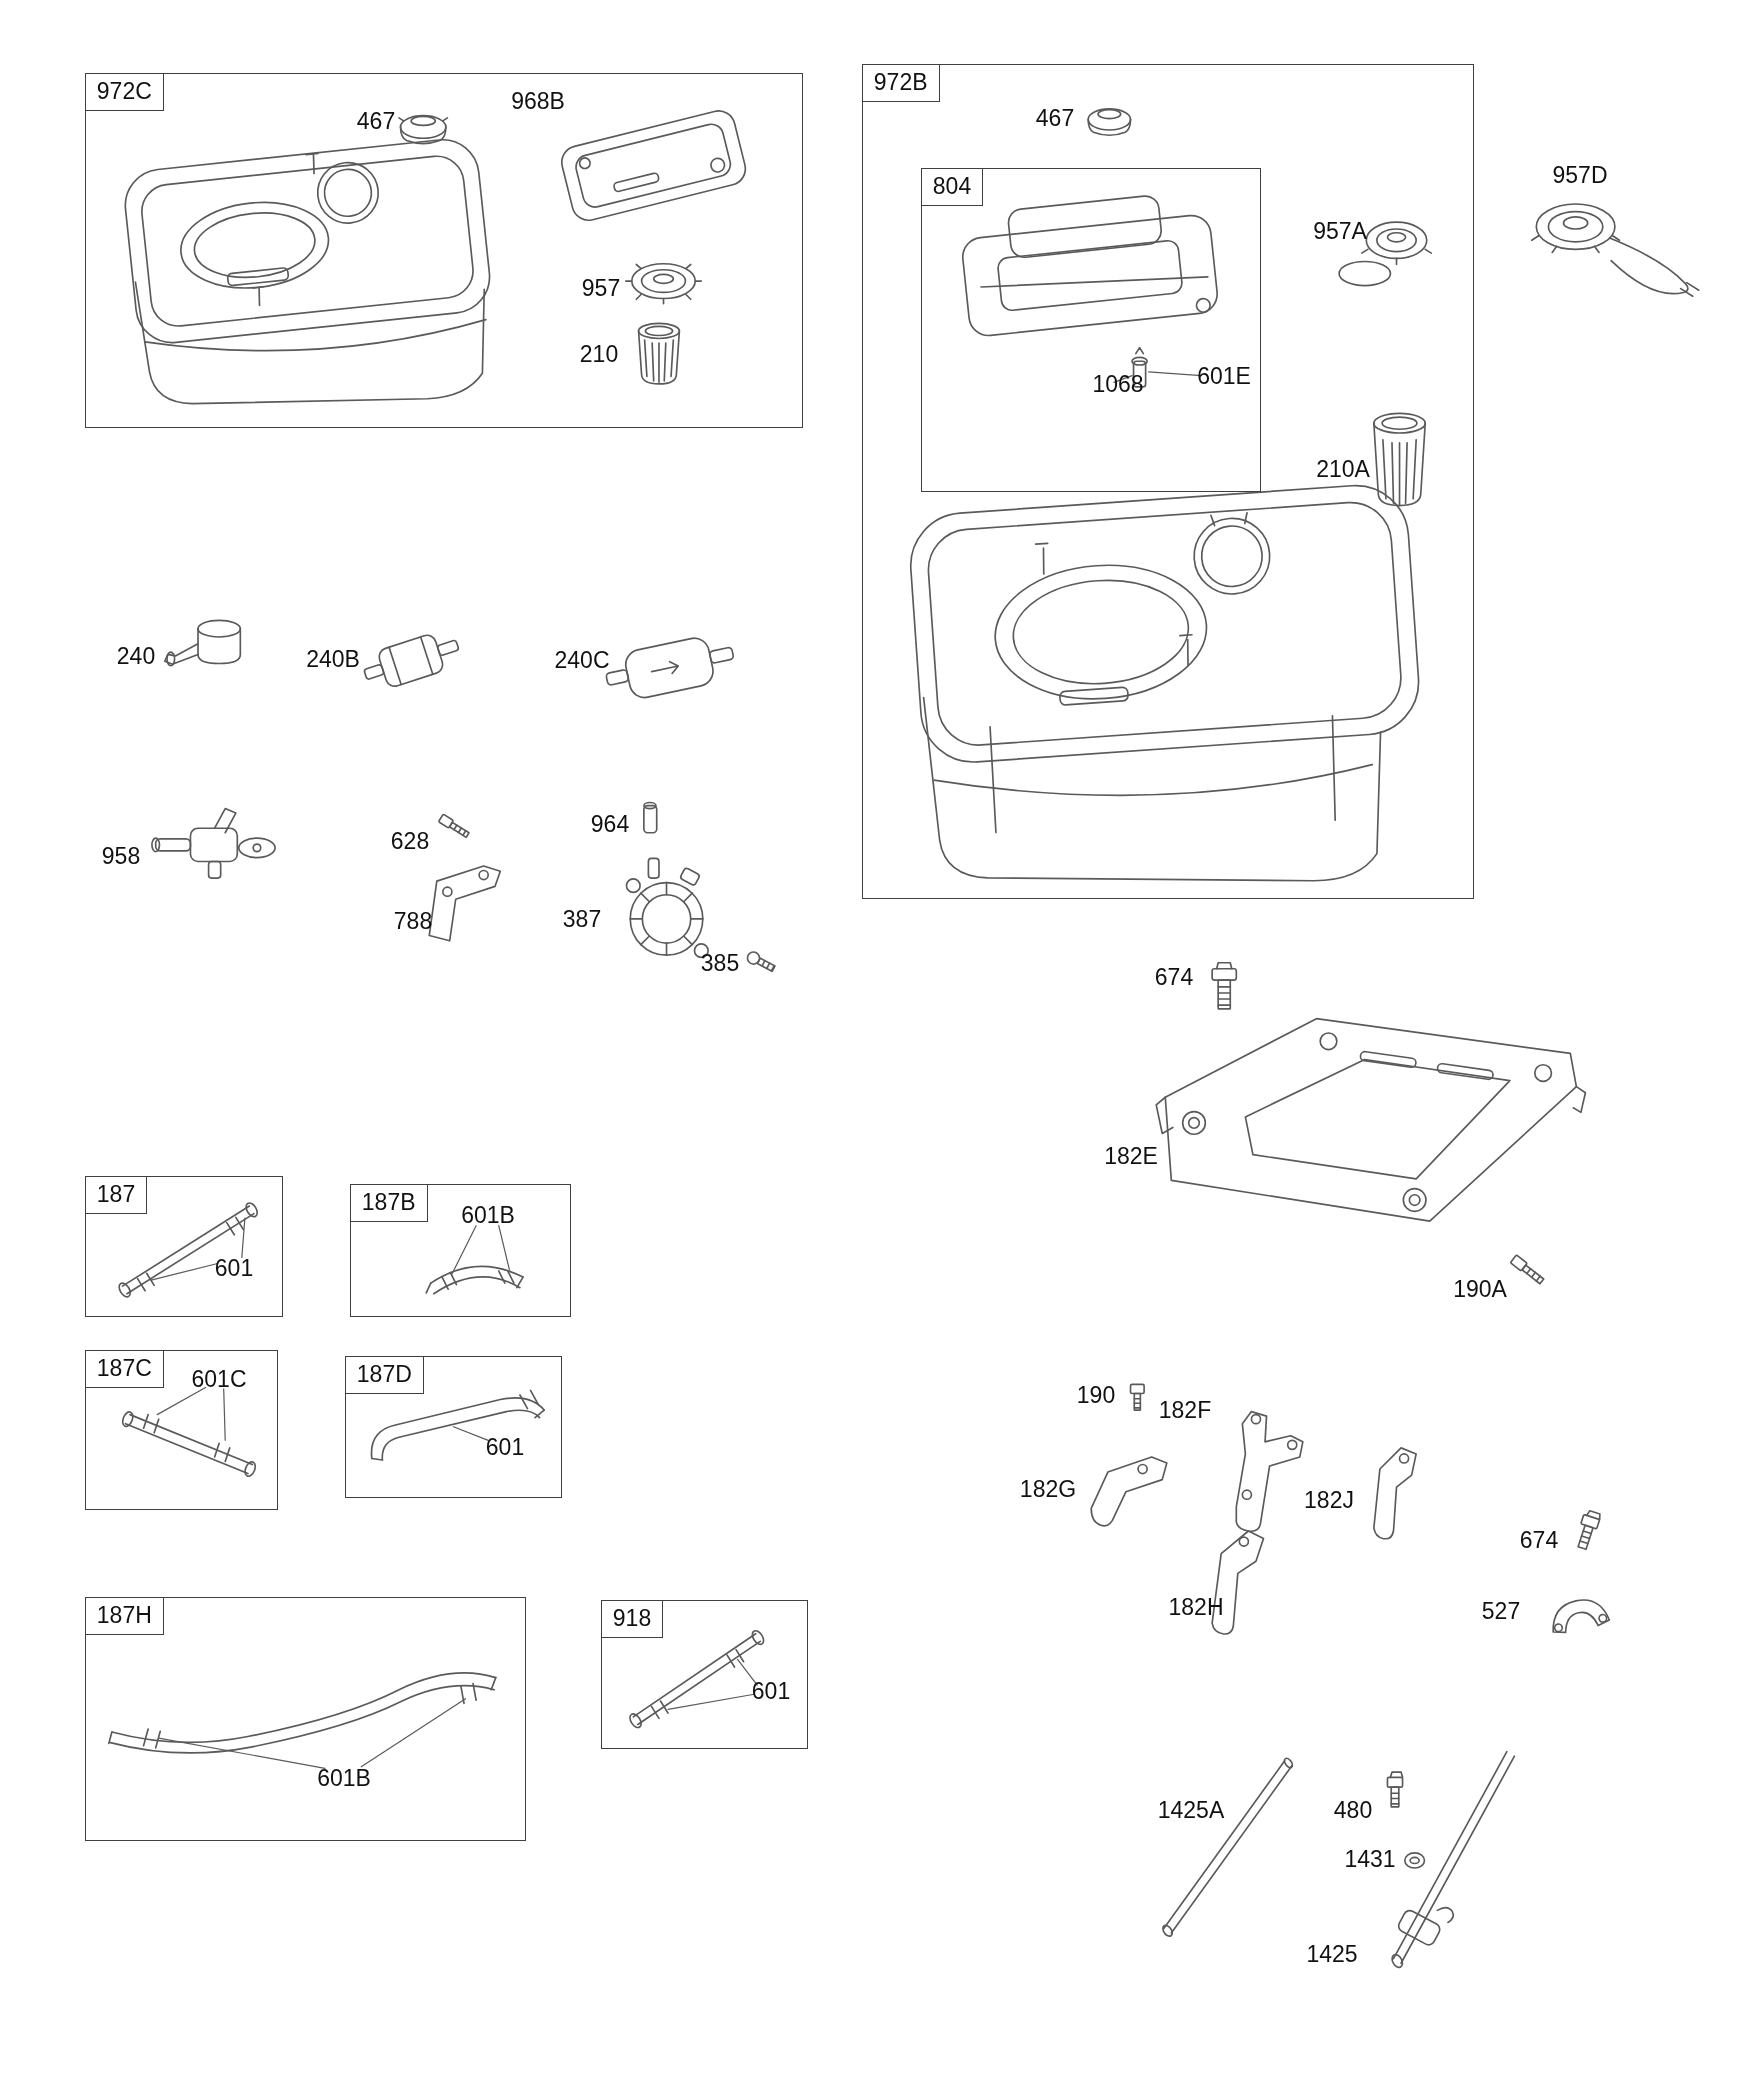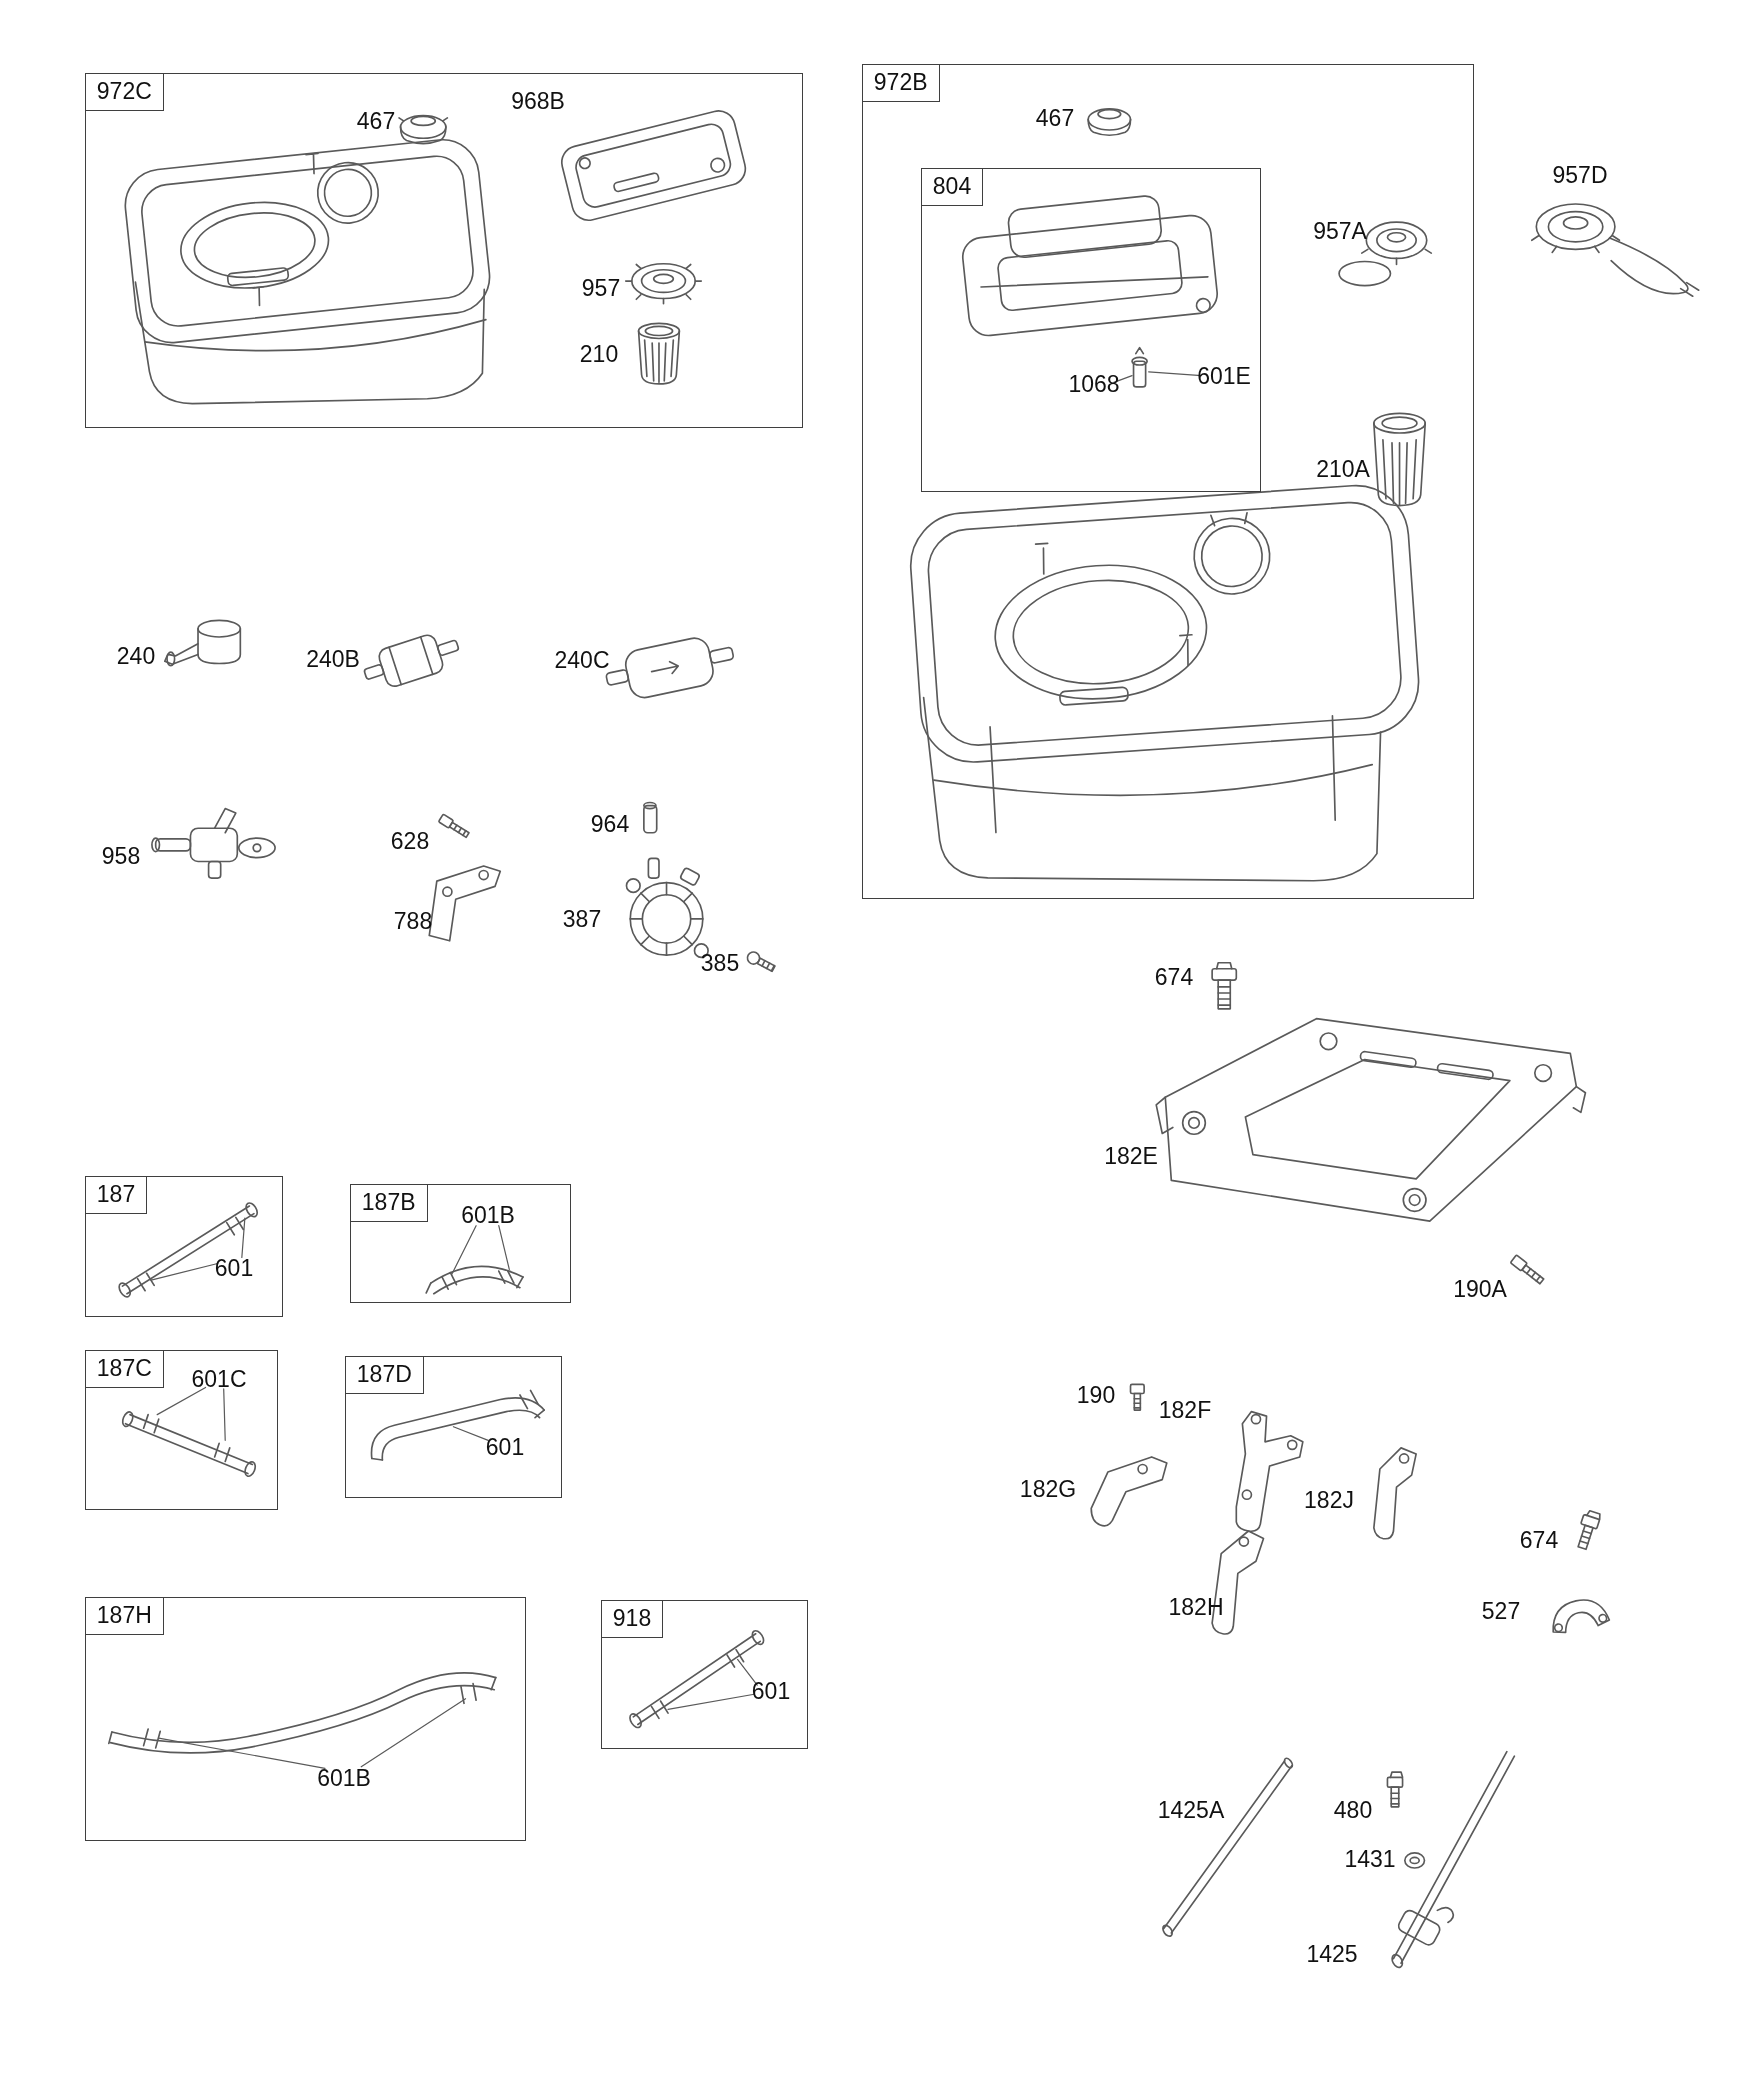--- a/index.html
+++ b/index.html
@@ -369,41 +369,41 @@
       </div>
       <div class="frame" style="left: 862px; top: 64px; width: 612px; height: 835px;">
         <div class="frame-tag">972B</div>
       </div>
       <div class="frame" style="left: 921px; top: 168px; width: 340px; height: 324px;">
         <div class="frame-tag">804</div>
       </div>
       <div class="frame" style="left: 85px; top: 1176px; width: 198px; height: 141px;">
         <div class="frame-tag">187</div>
       </div>
-      <div class="frame" style="left: 350px; top: 1184px; width: 221px; height: 119px;">
+      <div class="frame" style="left: 350px; top: 1184px; width: 221px; height: 133px;">
         <div class="frame-tag">187B</div>
       </div>
       <div class="frame" style="left: 85px; top: 1350px; width: 193px; height: 160px;">
         <div class="frame-tag">187C</div>
       </div>
       <div class="frame" style="left: 345px; top: 1356px; width: 217px; height: 142px;">
         <div class="frame-tag">187D</div>
       </div>
       <div class="frame" style="left: 85px; top: 1597px; width: 441px; height: 244px;">
         <div class="frame-tag">187H</div>
       </div>
       <div class="frame" style="left: 601px; top: 1600px; width: 207px; height: 149px;">
         <div class="frame-tag">918</div>
       </div>
       <div class="part-label" style="left: 376px; top: 121px;">467</div>
       <div class="part-label" style="left: 538px; top: 101px;">968B</div>
       <div class="part-label" style="left: 601px; top: 288px;">957</div>
       <div class="part-label" style="left: 599px; top: 354px;">210</div>
       <div class="part-label" style="left: 1055px; top: 118px;">467</div>
-      <div class="part-label" style="left: 1094px; top: 384px; text-align: center;">1068</div>
+      <div class="part-label" style="left: 1118px; top: 384px; text-align: center;">1068</div>
       <div class="part-label" style="left: 1224px; top: 376px;">601E</div>
       <div class="part-label" style="left: 1340px; top: 231px;">957A</div>
       <div class="part-label" style="left: 1580px; top: 175px;">957D</div>
       <div class="part-label" style="left: 1343px; top: 469px;">210A</div>
       <div class="part-label" style="left: 136px; top: 656px;">240</div>
       <div class="part-label" style="left: 333px; top: 659px;">240B</div>
       <div class="part-label" style="left: 582px; top: 660px;">240C</div>
       <div class="part-label" style="left: 121px; top: 856px;">958</div>
       <div class="part-label" style="left: 410px; top: 841px;">628</div>
       <div class="part-label" style="left: 413px; top: 921px;">788</div>

